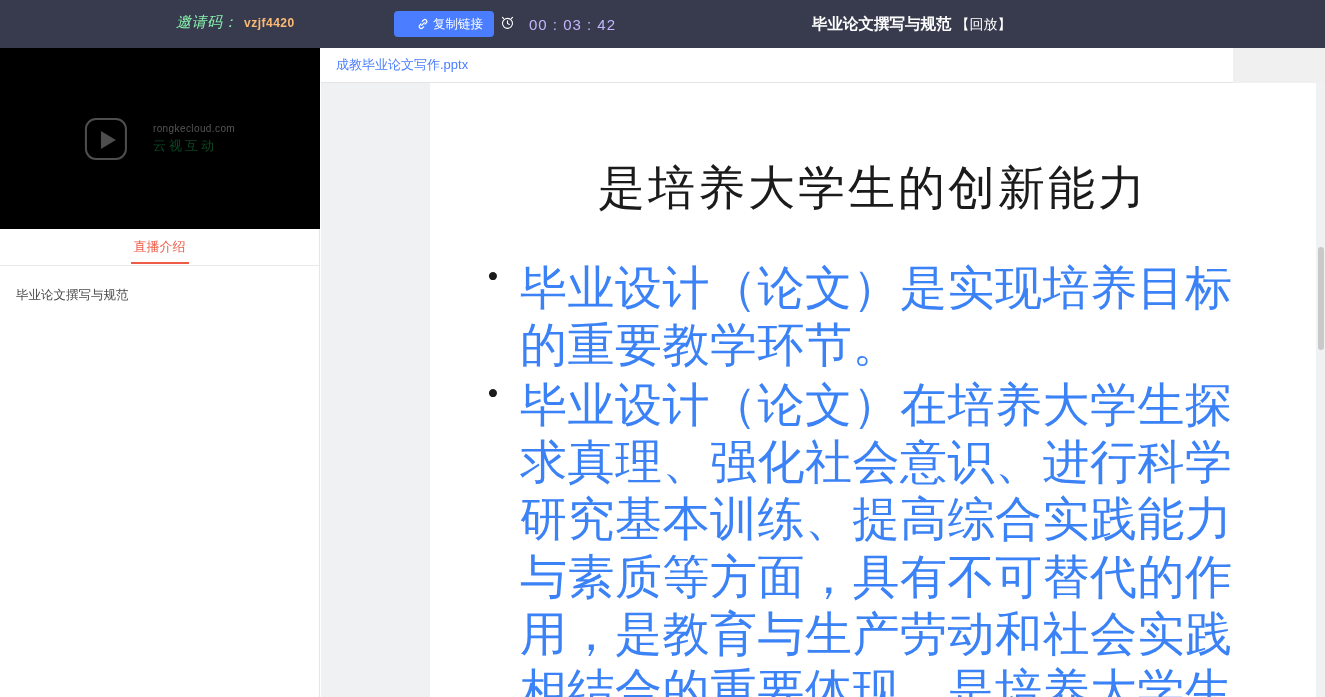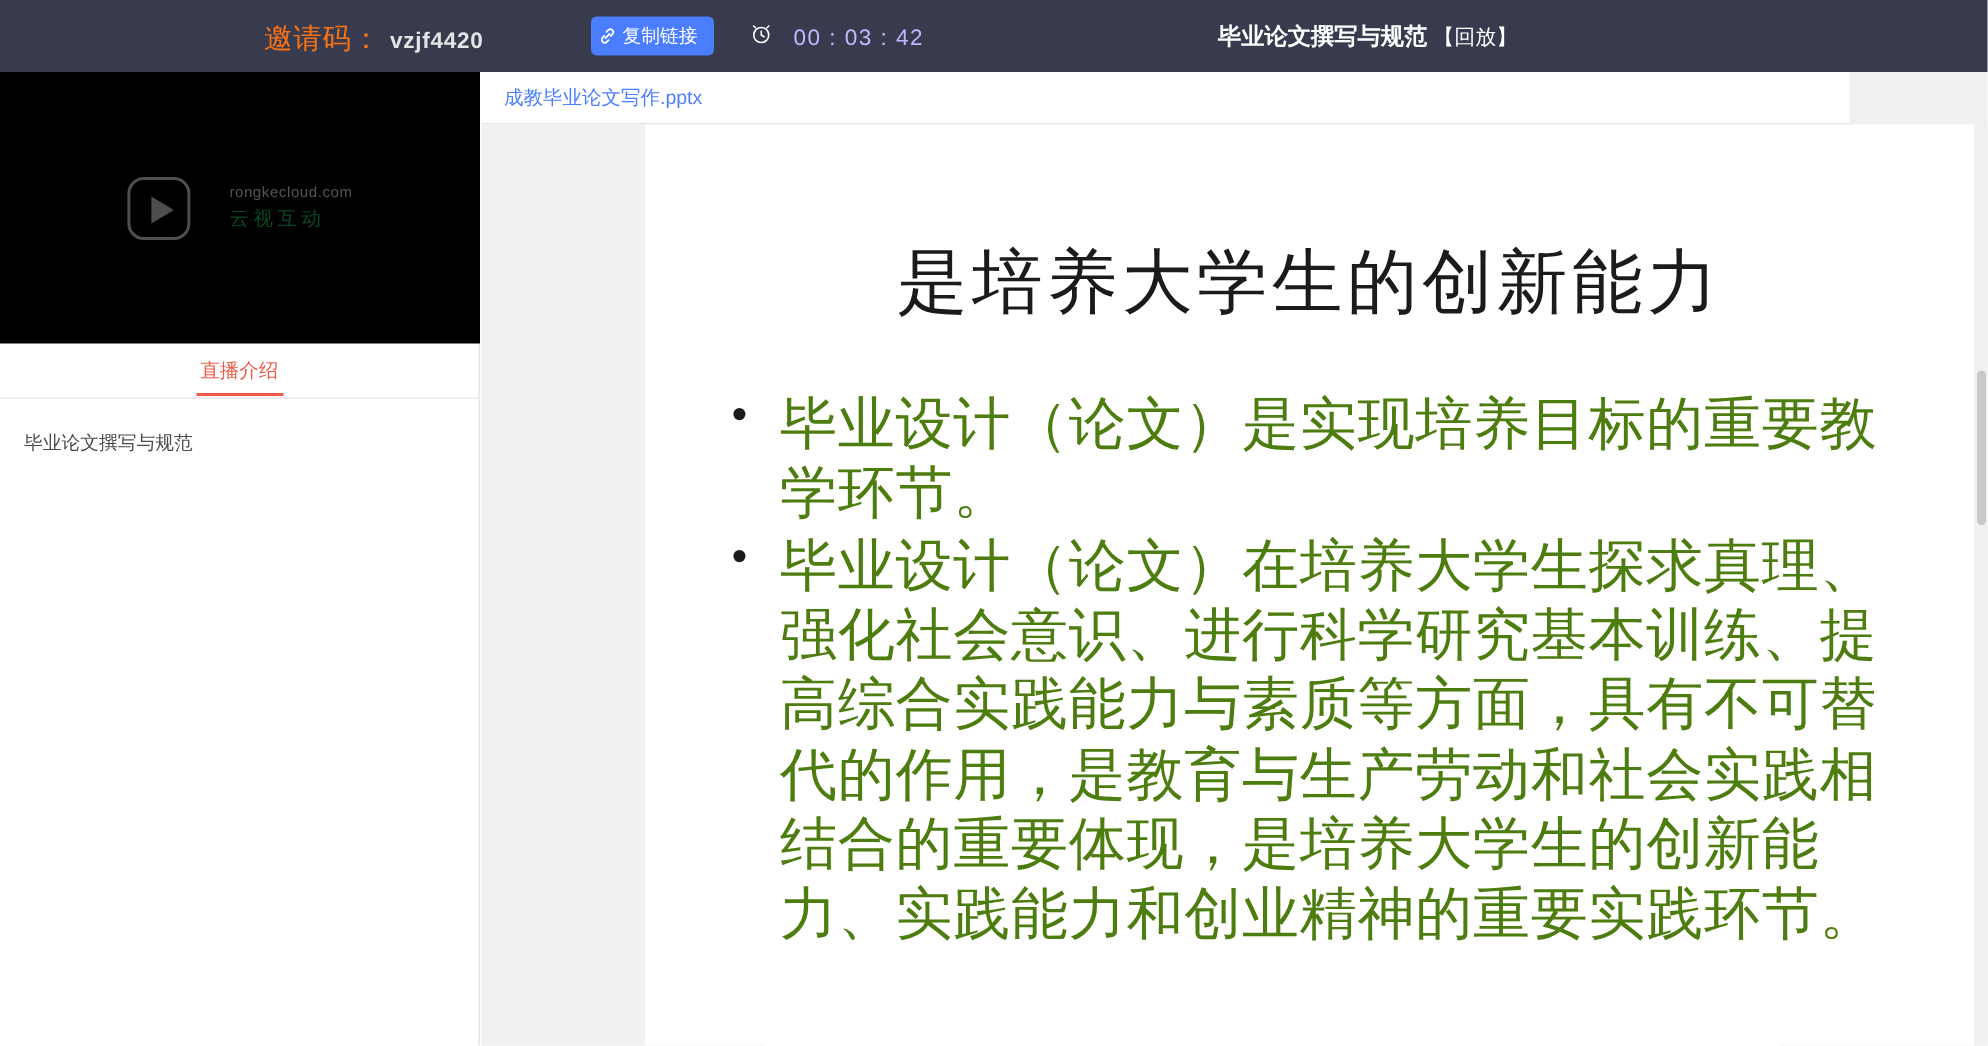--- a/index.html
+++ b/index.html
@@ -22,37 +22,38 @@
     align-items: center;
   }
   .invite-wrap {
     display: flex;
     align-items: baseline;
     position: absolute;
     left: 176px;
     top: 13px;
   }
   .invite-label {
-    font-size: 19px;
-    color: #f97316;
+    font-size: 15px;
+    color: #86efac;
     letter-spacing: 0.5px;
+    font-style: italic;
   }
   .invite-code {
-    font-size: 15px;
-    color: #e5e5e5;
+    font-size: 12px;
+    color: #fdba74;
     font-weight: bold;
     margin-left: 6px;
     letter-spacing: 0.5px;
   }
   .copy-btn {
     position: absolute;
     left: 394px;
     top: 11px;
     height: 26px;
-    padding: 0 11px 0 5px;
+    padding: 0 11px 0 23px;
     background: #4a7dff;
     border: none;
     border-radius: 4px;
     color: #ffffff;
     font-size: 12.5px;
     display: flex;
     align-items: center;
     gap: 4px;
     cursor: pointer;
     font-family: "Liberation Sans", sans-serif;
@@ -198,23 +199,23 @@
     letter-spacing: 3px;
     font-family: "Liberation Serif", serif;
   }
   .slide-list {
     margin: 40px 0 0 0;
     padding: 0 48px 0 52px;
     list-style: none;
   }
   .slide-list li {
     position: relative;
-    font-size: 38px;
+    font-size: 47px;
     line-height: 1.22;
-    color: #4d7c0f;
+    color: #3b82f6;
     padding-left: 38px;
     margin-bottom: 2px;
     letter-spacing: 0.5px;
   }
   .slide-list li::before {
     content: "\2022";
     position: absolute;
     left: 5px;
     top: -4px;
     font-size: 34px;

